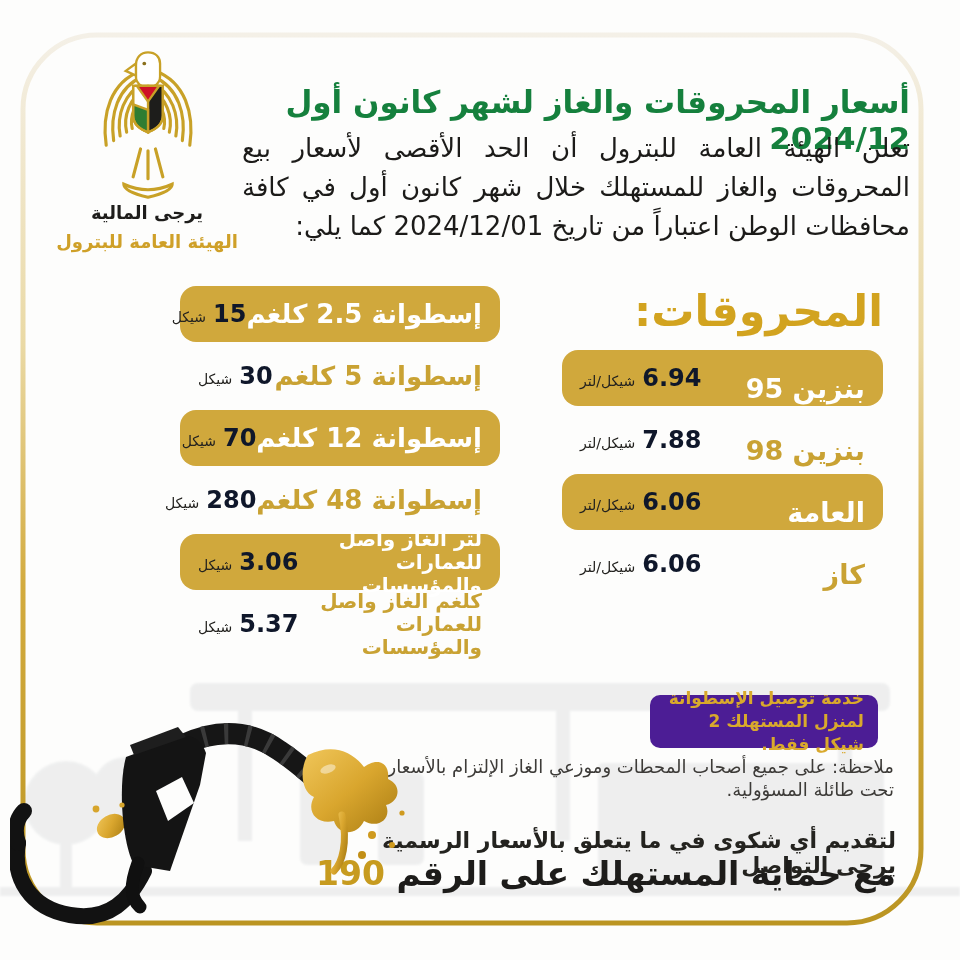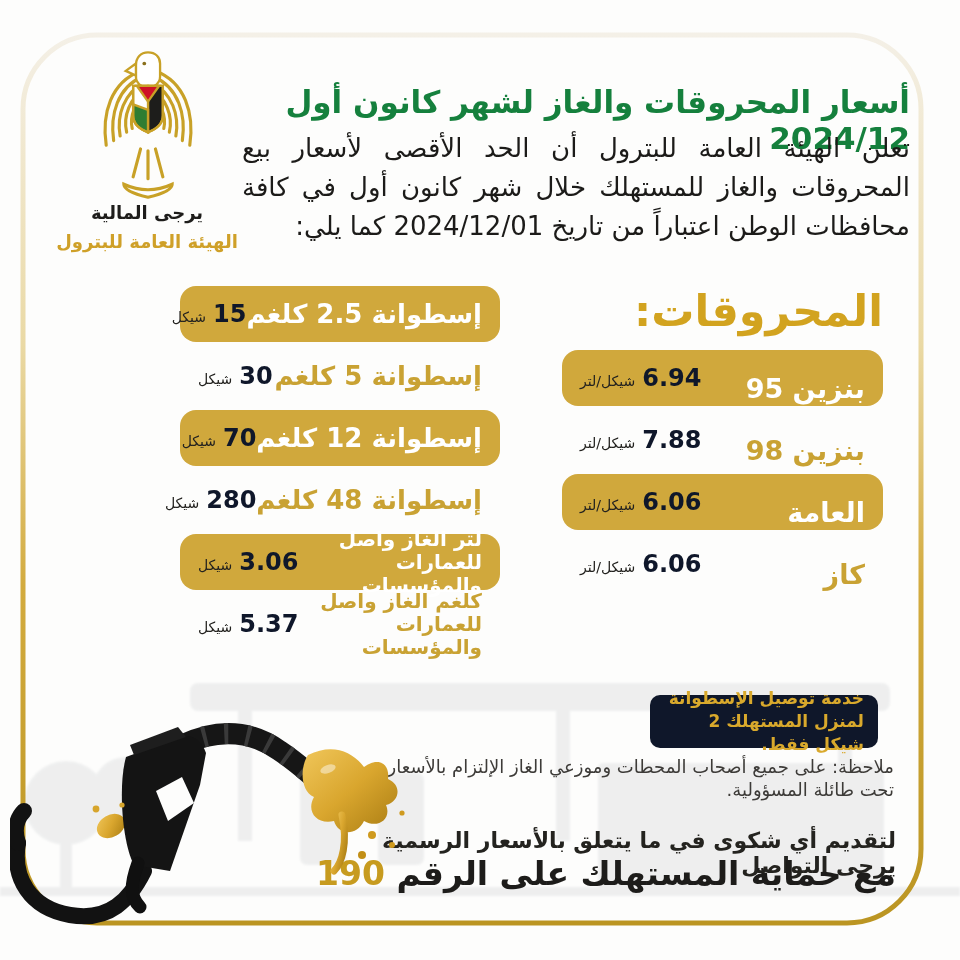--- a/index.html
+++ b/index.html
@@ -30,21 +30,21 @@
        padding:0 18px;border-radius:16px;box-sizing:border-box;}
   .row.pill{background:#d0a83c;}
   .row .label{font-size:26px;font-weight:bold;color:#c9a233;white-space:nowrap;}
   .row.pill .label{color:#ffffff;}
   .col-fuel .row .label{font-size:27px;margin-top:20px;}
   .row.two-line .label{font-size:20px;line-height:1.15;white-space:normal;max-width:205px;text-align:right;}
   .value{display:flex;align-items:baseline;gap:7px;}
   .value .num{font-size:24px;font-weight:bold;color:#0f172a;}
   .value .unit{font-size:14px;font-weight:normal;color:#23221f;}
   
-  .badge{left:650px;top:695px;width:228px;height:53px;background:#0f172a;border-radius:10px;
+  .badge{left:650px;top:695px;width:228px;height:53px;background:#4c1d95;border-radius:10px;
          display:flex;flex-direction:column;justify-content:center;text-align:right;
          padding:0 14px;box-sizing:border-box;color:#d9a92c;font-size:17px;font-weight:bold;line-height:1.35;}
   
   .note{top:755px;right:66px;width:560px;text-align:right;font-size:18px;color:#3d3b38;line-height:23px;}
   .complaint-1{top:828px;right:64px;width:560px;text-align:right;font-size:22px;font-weight:bold;color:#24231f;}
   .complaint-2{top:854px;right:64px;width:600px;text-align:right;font-size:33px;font-weight:bold;color:#1d1c1a;}
   .complaint-2 .number{color:#c79b1f;}
   .nozzle-svg{position:absolute;left:10px;top:693px;width:400px;height:260px;}
 </style>
 </head>

